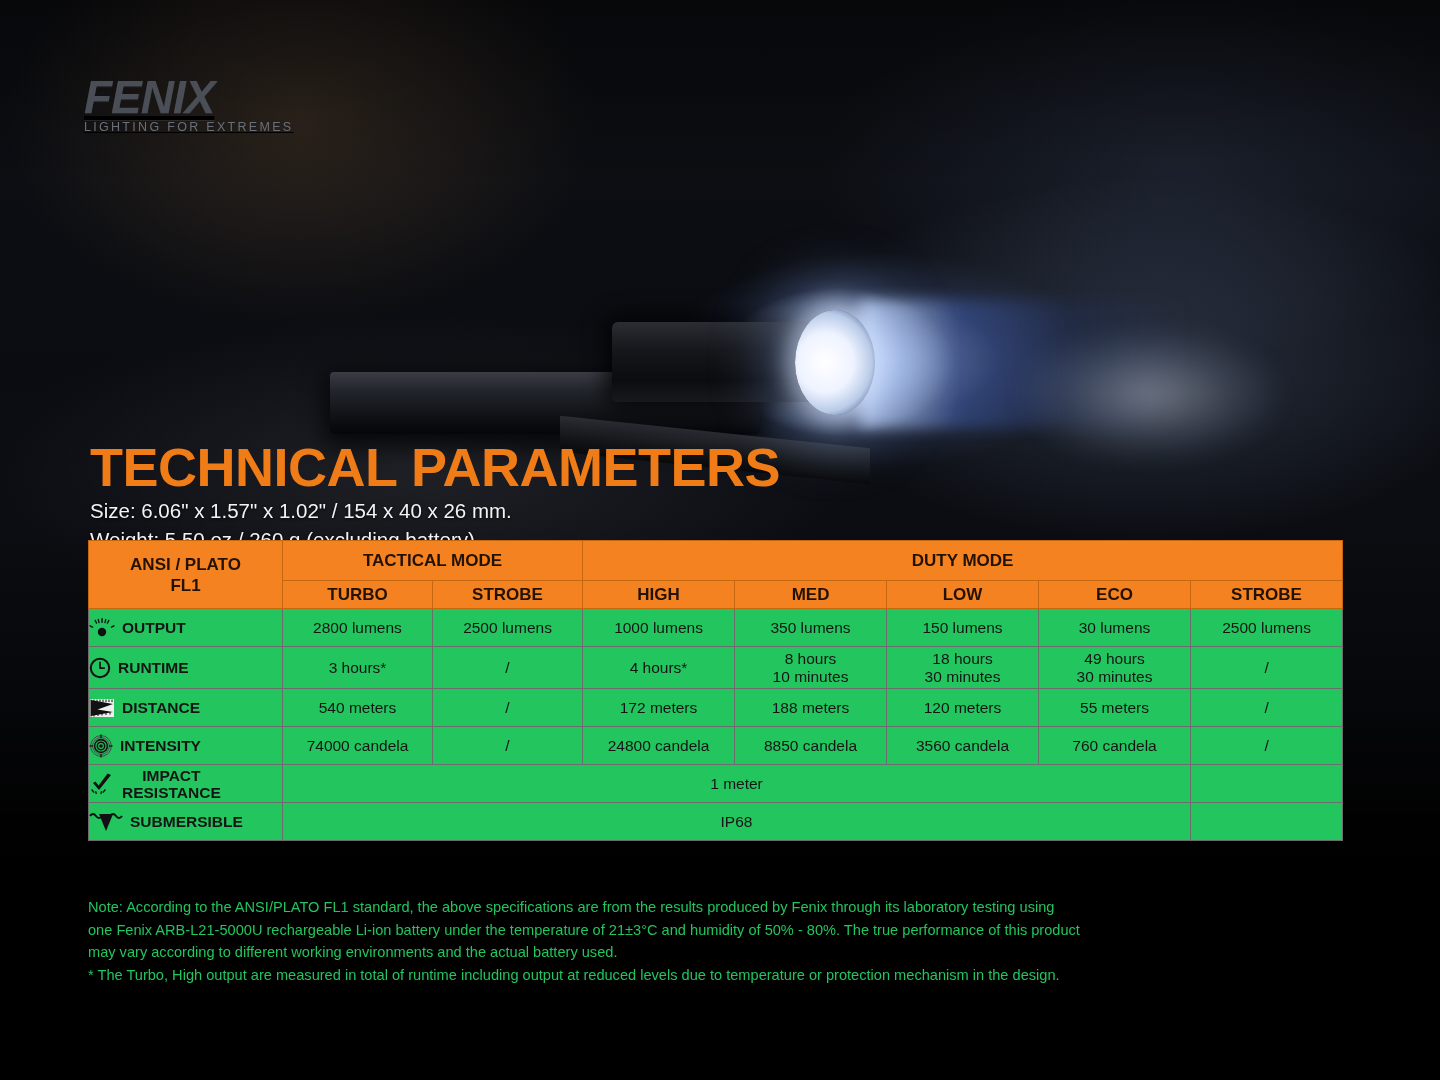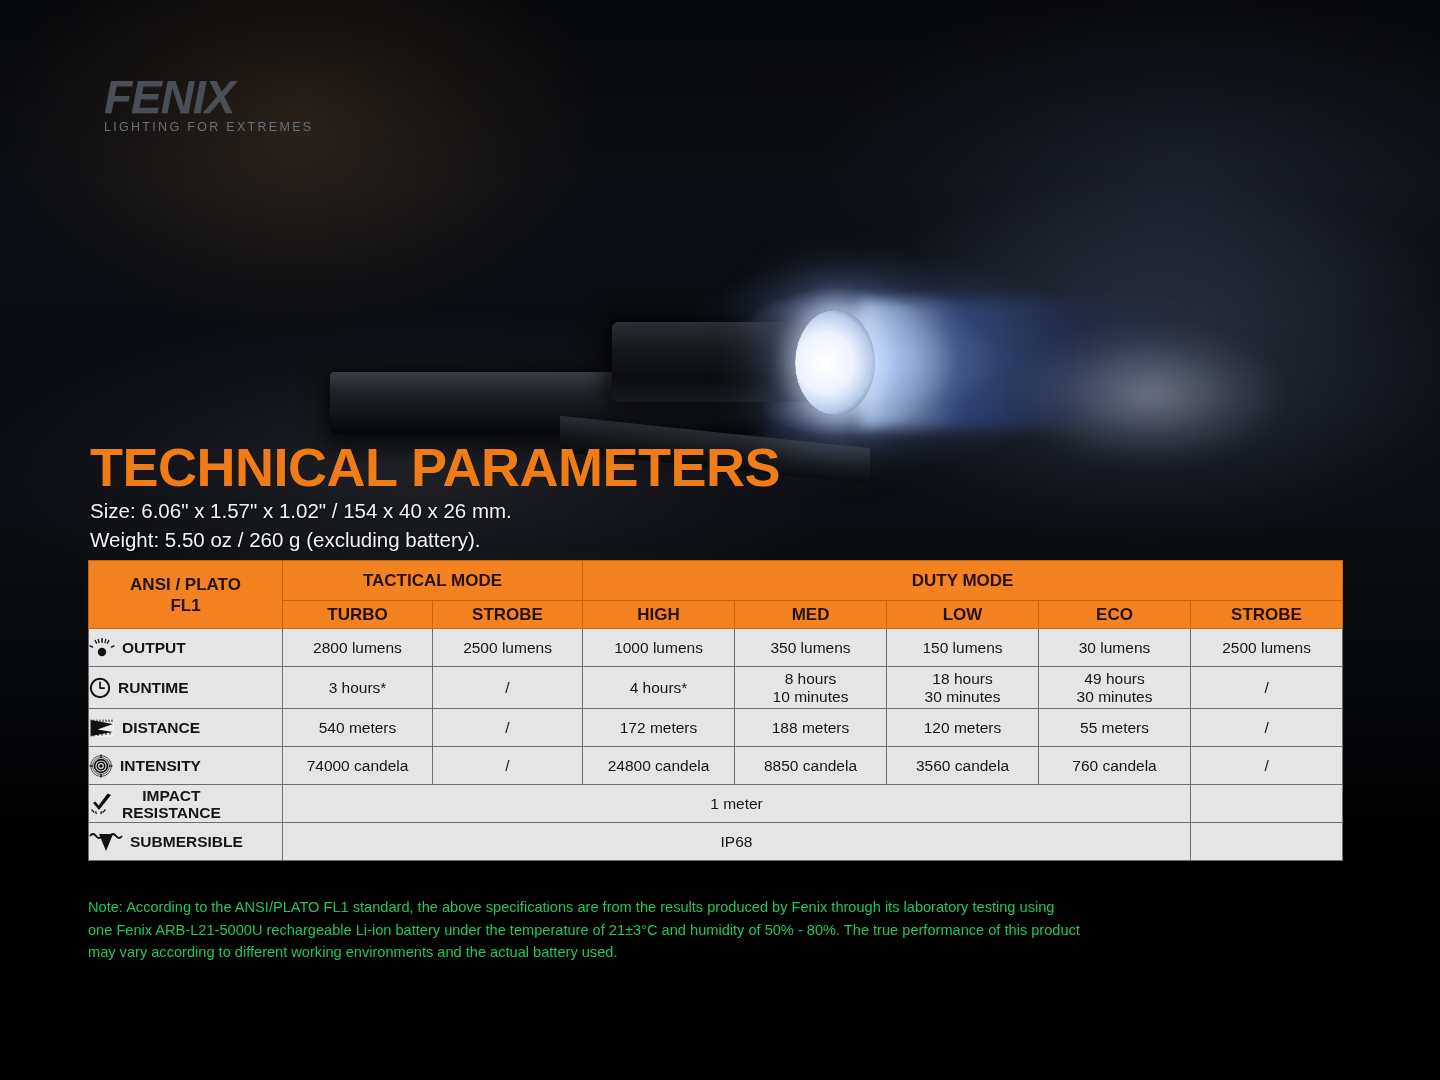--- a/index.html
+++ b/index.html
@@ -58,21 +58,21 @@
     transform:skewY(6deg);
     opacity:.9;
   }
   #fog {
     position:absolute; left:1020px; top:330px; width:260px; height:130px;
     background:radial-gradient(ellipse at 50% 50%, rgba(225,232,245,.40) 0%, rgba(160,175,200,.18) 45%, rgba(0,0,0,0) 75%);
     filter:blur(10px);
   }
 
   
-  #logo { position:absolute; left:104px; top:74px; }
+  #logo { position:absolute; left:84px; top:74px;text-decoration:underline; }
   #logo .wordmark {
     font-size:46px; font-weight:bold; letter-spacing:-1px;
     font-style:italic;
     color:#4a4f57;
     text-shadow:0 1px 0 rgba(255,255,255,.08);
     line-height:1;
   }
   #logo .tagline {
     margin-top:0;
     font-size:12.5px; letter-spacing:2.3px;
@@ -88,21 +88,21 @@
     margin-top:8px;
   }
   #specs { position:absolute; left:90px; top:496px; }
   #specs div {
     font-size:20.5px; color:#f2f3f5; line-height:29px;
     text-shadow:0 1px 3px rgba(0,0,0,.9);
   }
 
   
   #spec-table {
-    position:absolute; left:88px; top:560px;
+    position:absolute; left:88px; top:540px;
     width:1254px;
     border-collapse:collapse;
     table-layout:fixed;
   }
   #spec-table td, #spec-table th {
     border:1px solid #6d6d6d;
     text-align:center;
     vertical-align:middle;
     font-size:15.5px;
     color:#151515;
@@ -111,21 +111,21 @@
   #spec-table thead th {
     background:#F58220;
     color:#231202;
     font-weight:bold;
     font-size:17px;
     border-color:#c4670f;
   }
   th.ansi { font-size:15.5px; line-height:21px; }
   th.group { height:40px; }
   th.mode  { height:28px; }
-  #spec-table tbody td { background:#e5e5e5; height:38px; }
+  #spec-table tbody td { background:#22c55e; height:38px; }
   #spec-table tbody tr.tall td { height:42px; }
   td.rowlabel {
     text-align:left;
     font-weight:bold;
     font-size:15.5px;
     padding-left:8px;
     background:#dfe0e1;
   }
   .lbl-wrap { display:flex; align-items:center; gap:7px; }
   .lbl-wrap .txt { line-height:17px; }
@@ -349,13 +349,14 @@
         <td colspan="6">IP68</td>
         <td>&nbsp;</td>
       </tr>
     </tbody>
 </table>
 
 <div id="note">
   <p>Note: According to the ANSI/PLATO FL1 standard, the above specifications are from the results produced by Fenix through its laboratory testing using</p>
   <p>one Fenix ARB-L21-5000U rechargeable Li-ion battery under the temperature of 21±3°C and humidity of 50% - 80%. The true performance of this product</p>
   <p>may vary according to different working environments and the actual battery used.</p>
+  <p>* The Turbo, High output are measured in total of runtime including output at reduced levels due to temperature or protection mechanism in the design.</p>
 </div>
 
 </body></html>

